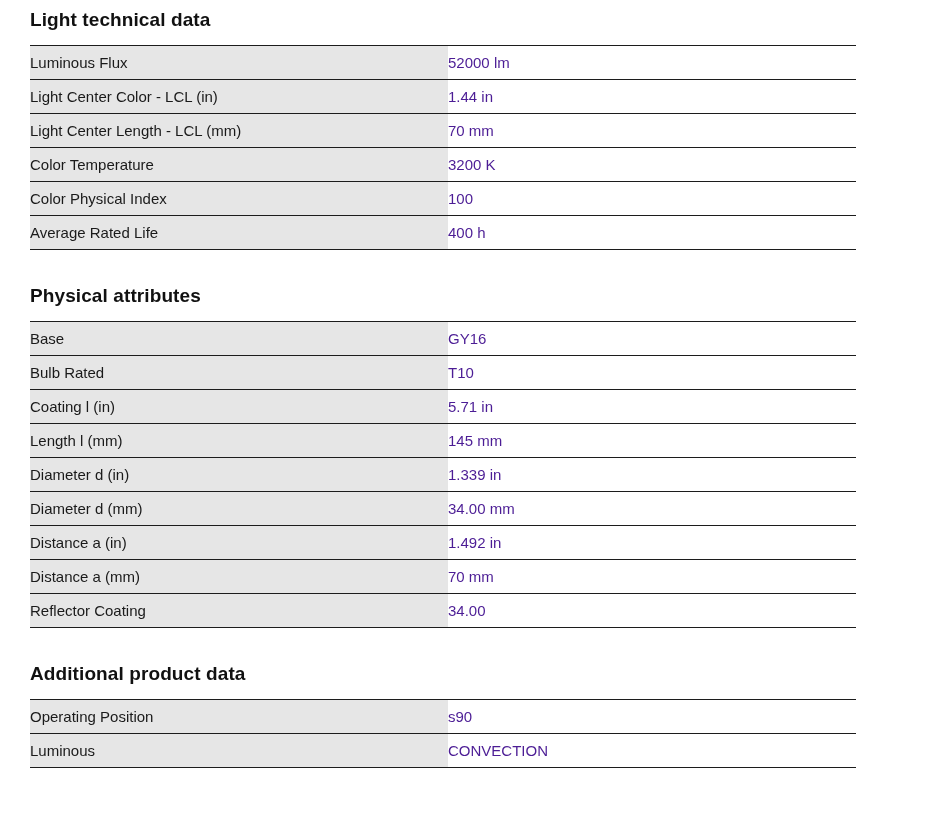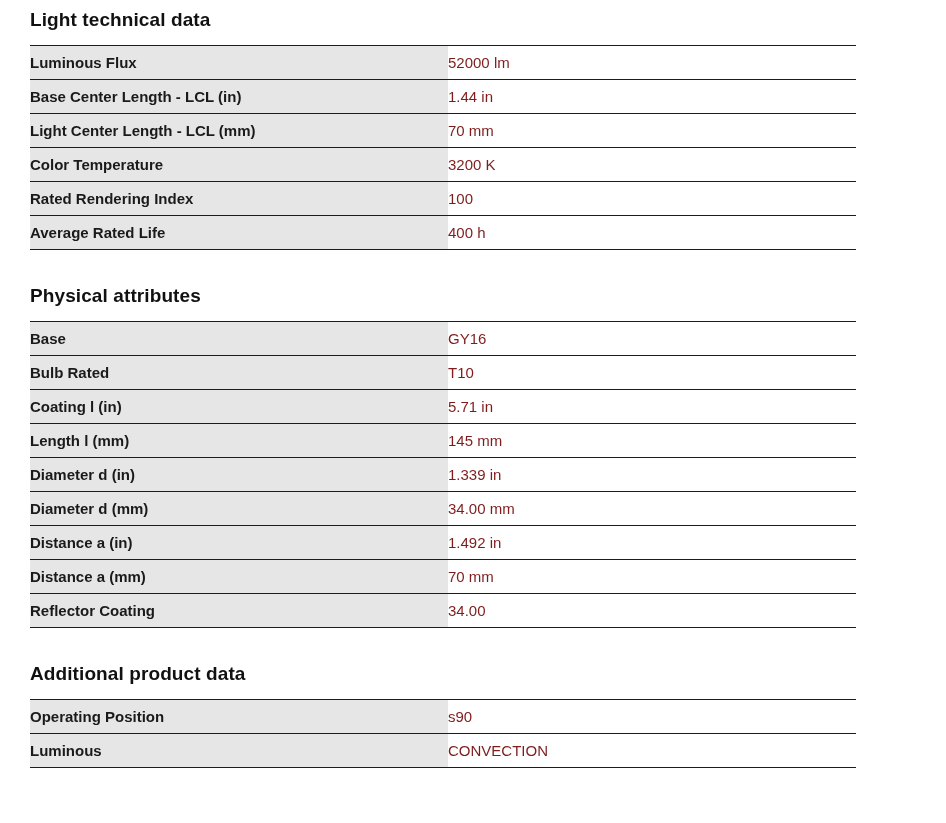--- a/index.html
+++ b/index.html
@@ -44,62 +44,62 @@
   .spec-row { border-top: 1.5px solid var(--border-color); }
   .spec-table td {
     height: 34px;
     vertical-align: middle;
     font-size: 15px;
     line-height: 18px;
     padding: 0;
   }
   .label-cell {
     background: var(--label-bg);
-    font-weight: 700;
+    font-weight: 400;
     padding-left: 8px;
     width: 418px;
   }
   .value-cell {
     background: transparent;
     font-weight: 400;
     padding-left: 10px;
     width: 408px;
-    color: #7f1d1d;
+    color: #4c1d95;
   }
 </style>
 </head>
 <body>
 
 <main id="content">
   <section class="spec-section">
     <h2 class="section-title">Light technical data</h2>
     <table class="spec-table">
       <tbody>
   <tr class="spec-row">
     <td class="label-cell">Luminous Flux</td>
     <td class="value-cell">52000 lm</td>
   </tr>
 
   <tr class="spec-row">
-    <td class="label-cell">Base Center Length - LCL (in)</td>
+    <td class="label-cell">Light Center Color - LCL (in)</td>
     <td class="value-cell">1.44 in</td>
   </tr>
 
   <tr class="spec-row">
     <td class="label-cell">Light Center Length - LCL (mm)</td>
     <td class="value-cell">70 mm</td>
   </tr>
 
   <tr class="spec-row">
     <td class="label-cell">Color Temperature</td>
     <td class="value-cell">3200 K</td>
   </tr>
 
   <tr class="spec-row">
-    <td class="label-cell">Rated Rendering Index</td>
+    <td class="label-cell">Color Physical Index</td>
     <td class="value-cell">100</td>
   </tr>
 
   <tr class="spec-row">
     <td class="label-cell">Average Rated Life</td>
     <td class="value-cell">400 h</td>
   </tr>
 </tbody>
     </table>
   </section>

